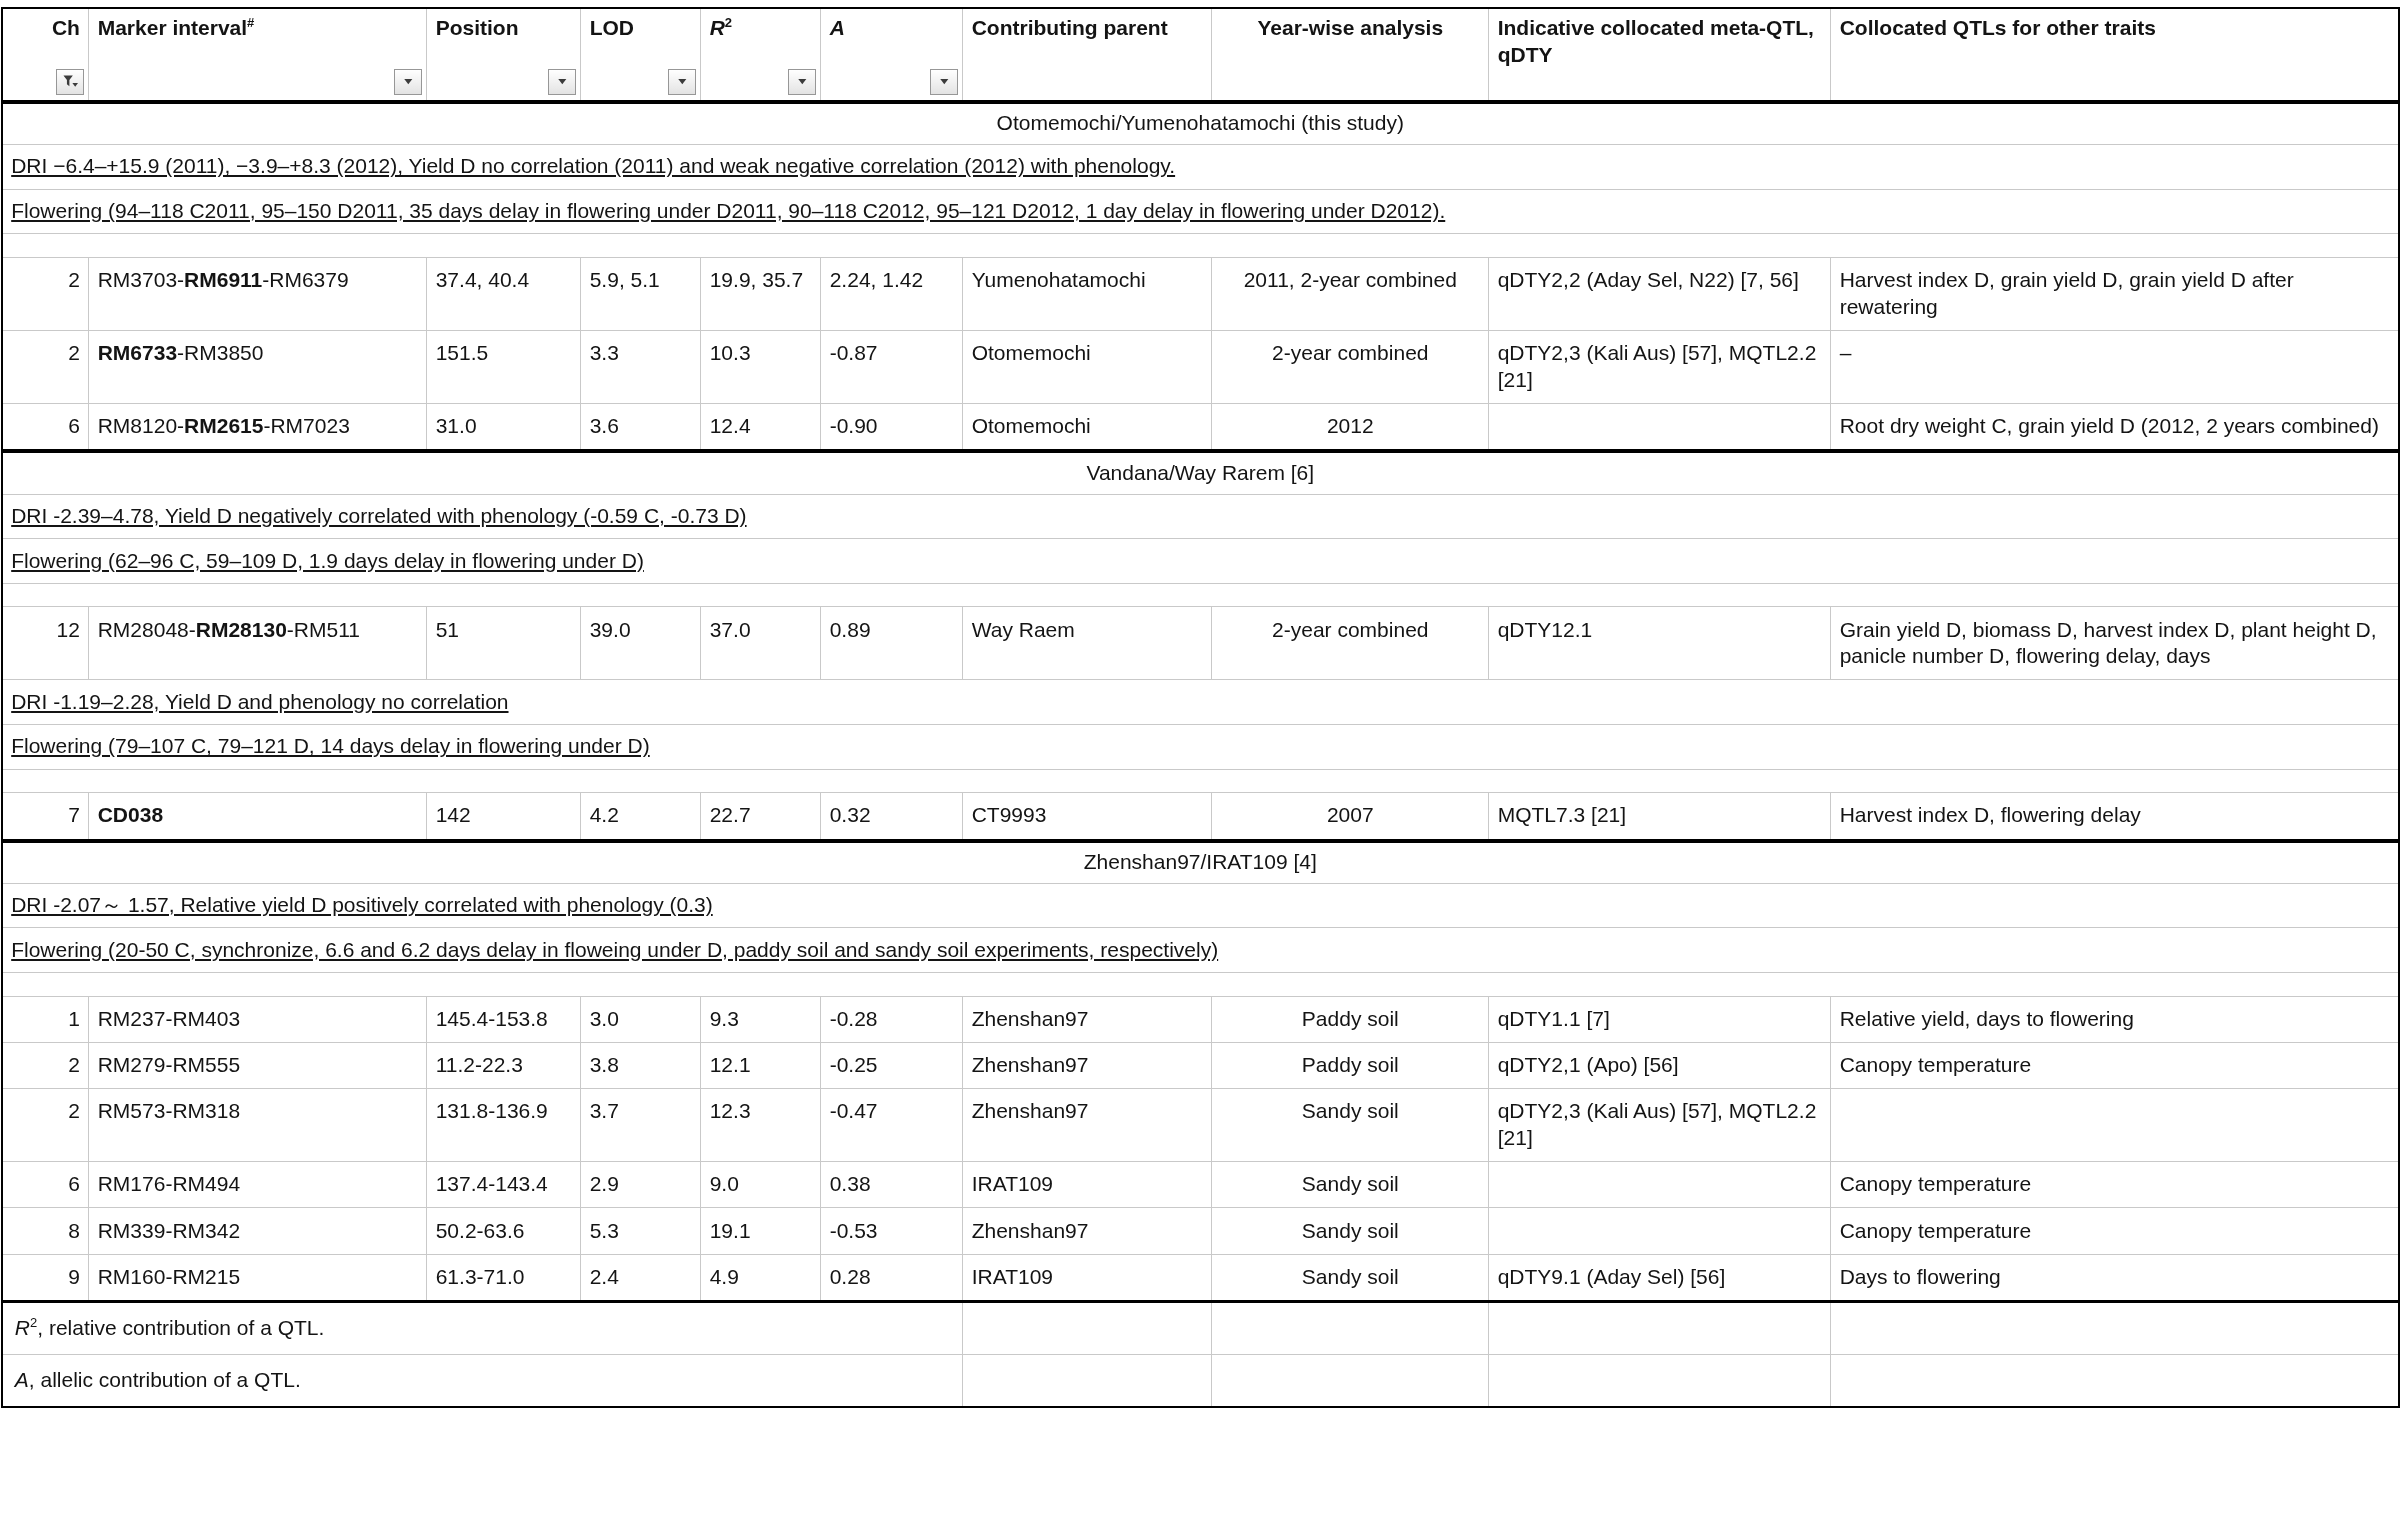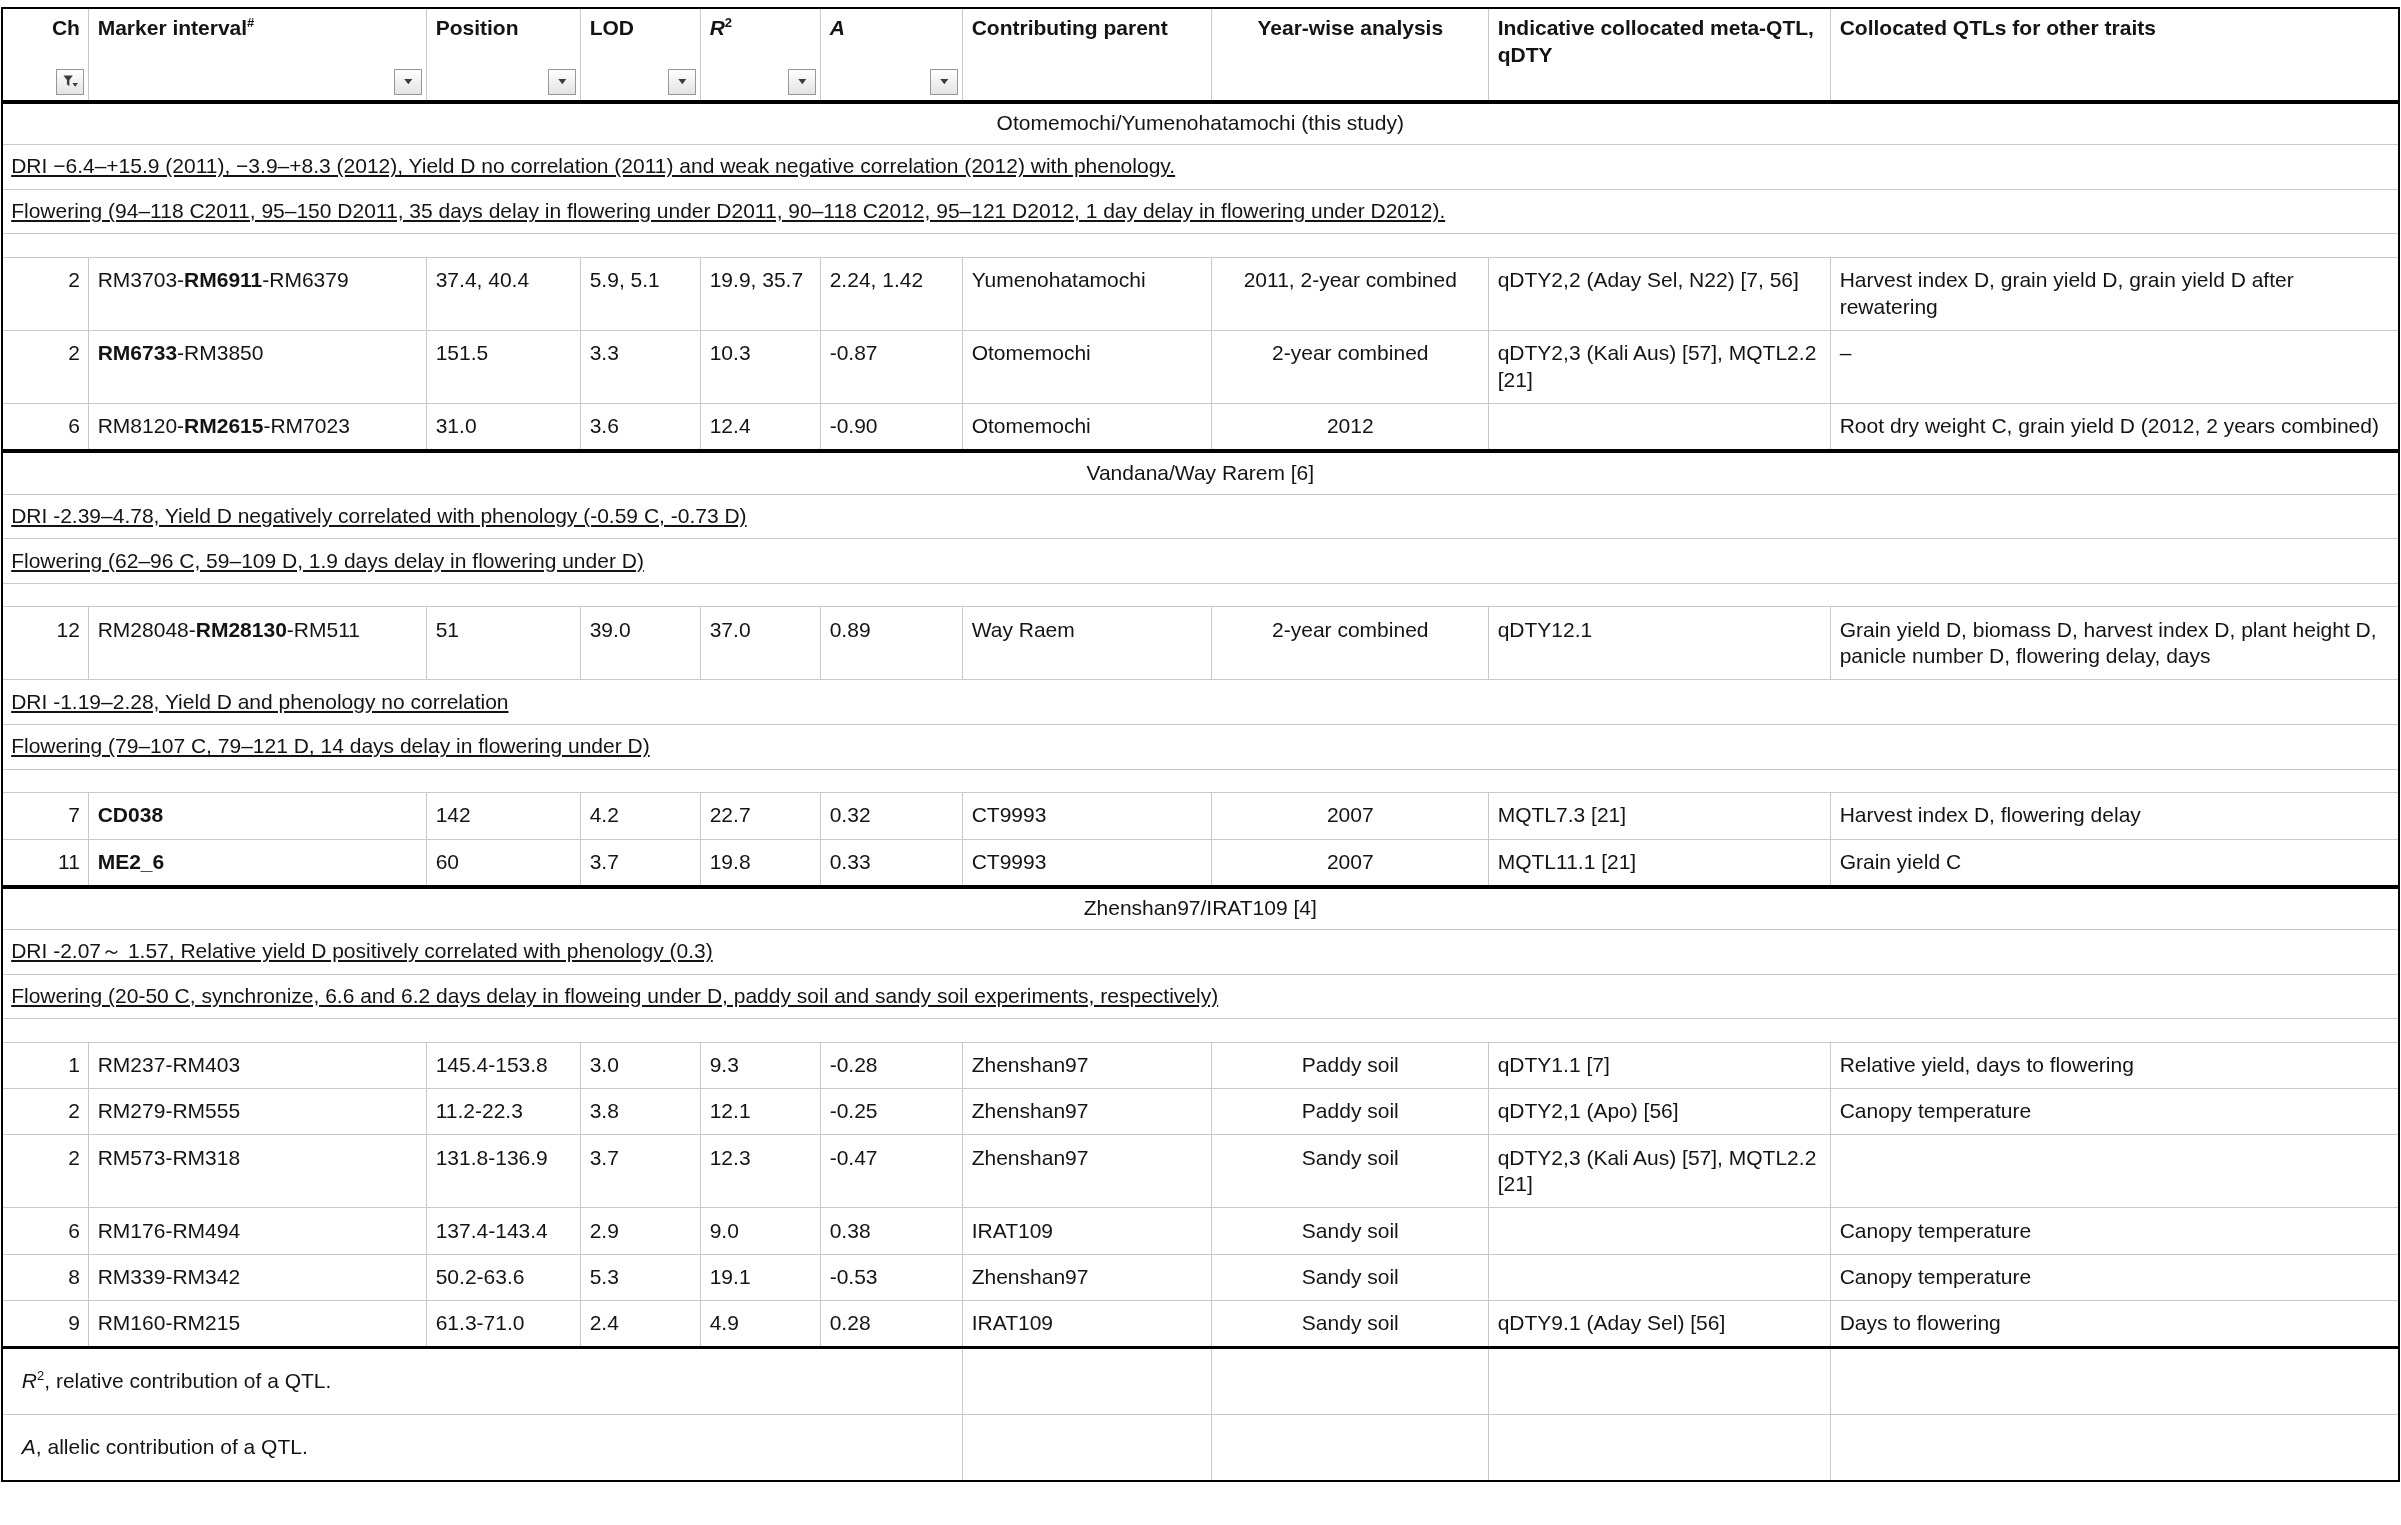--- a/index.html
+++ b/index.html
@@ -34,21 +34,21 @@
   .c0{text-align:right} .c1{text-align:left}
   .c2,.c3,.c4,.c5{text-align:left}
   .c6{text-align:left} .c7{text-align:center}
   .c8,.c9{text-align:left}
   tr.title-row td {
     border-top: 4.2px solid #000;
     text-align: center; padding: 6.7px 8.4px;
   }
   tr.note-row td { text-align: left; padding: 8.4px; text-decoration: underline; }
   tr.spacer-row td { height: 23.5px; padding: 0; }
-  tr.footnote-row td { padding: 19px; text-align: left; }
+  tr.footnote-row td { padding: 12px; text-align: left; }
   tr.footnote-row.first td { border-top: 3.4px solid #000; }
   .b { font-weight: bold; }
   .it { font-style: italic; }
   .sup { font-size: 0.62em; vertical-align: super; }
   .filter-btn {
     position: absolute; right: 4.2px; bottom: 5px;
     width: 28px; height: 26px; padding: 0;
     border: 1.7px solid #979797;
     background: linear-gradient(#ffffff, #e3e3e3);
     display: flex; align-items: center; justify-content: center;
@@ -224,32 +224,20 @@
         <td class="c1"><span class="b">CD038</span></td>
         <td class="c2">142</td>
         <td class="c3">4.2</td>
         <td class="c4">22.7</td>
         <td class="c5">0.32</td>
         <td class="c6">CT9993</td>
         <td class="c7">2007</td>
         <td class="c8">MQTL7.3 [21]</td>
         <td class="c9">Harvest index D, flowering delay</td>
       </tr>
-      <tr>
-        <td class="c0">11</td>
-        <td class="c1"><span class="b">ME2_6</span></td>
-        <td class="c2">60</td>
-        <td class="c3">3.7</td>
-        <td class="c4">19.8</td>
-        <td class="c5">0.33</td>
-        <td class="c6">CT9993</td>
-        <td class="c7">2007</td>
-        <td class="c8">MQTL11.1 [21]</td>
-        <td class="c9">Grain yield C</td>
-      </tr>
       <tr class="title-row">
         <td colspan="10">Zhenshan97/IRAT109 [4]</td>
       </tr>
       <tr class="note-row">
         <td colspan="10">DRI -2.07～ 1.57, Relative yield D positively correlated with phenology (0.3)</td>
       </tr>
       <tr class="note-row">
         <td colspan="10">Flowering (20-50 C, synchronize, 6.6 and 6.2 days delay in floweing under D, paddy soil and sandy soil experiments, respectively)</td>
       </tr>
       <tr class="spacer-row">

